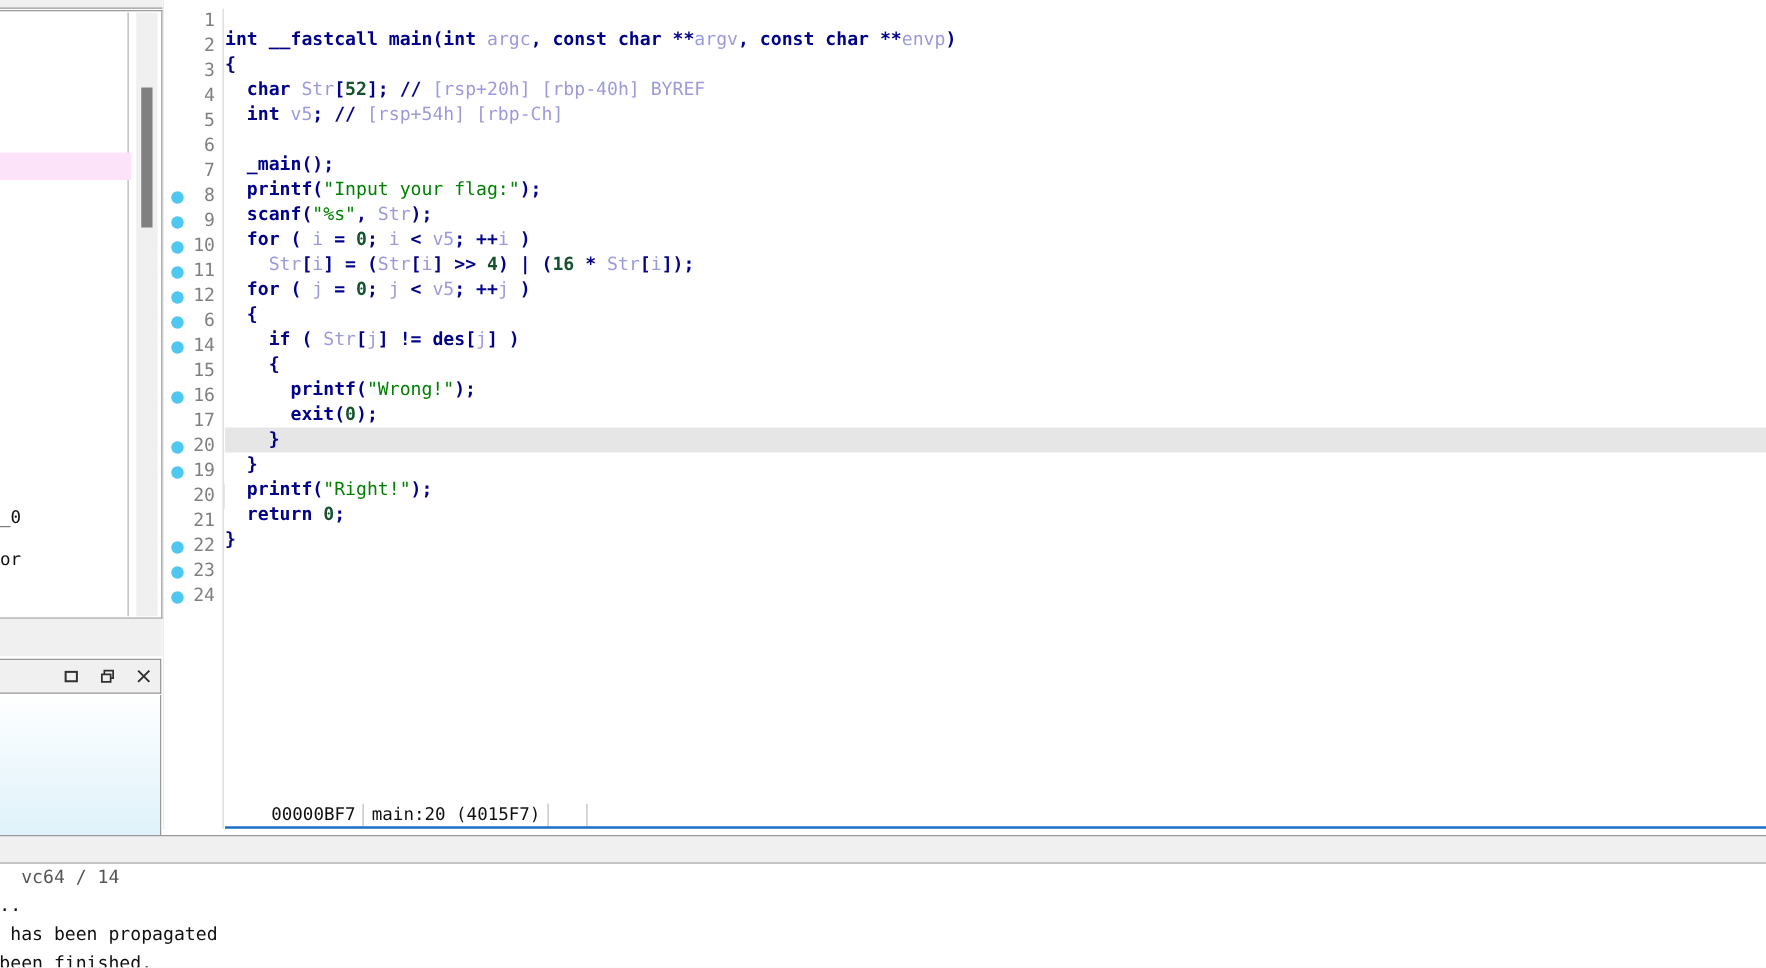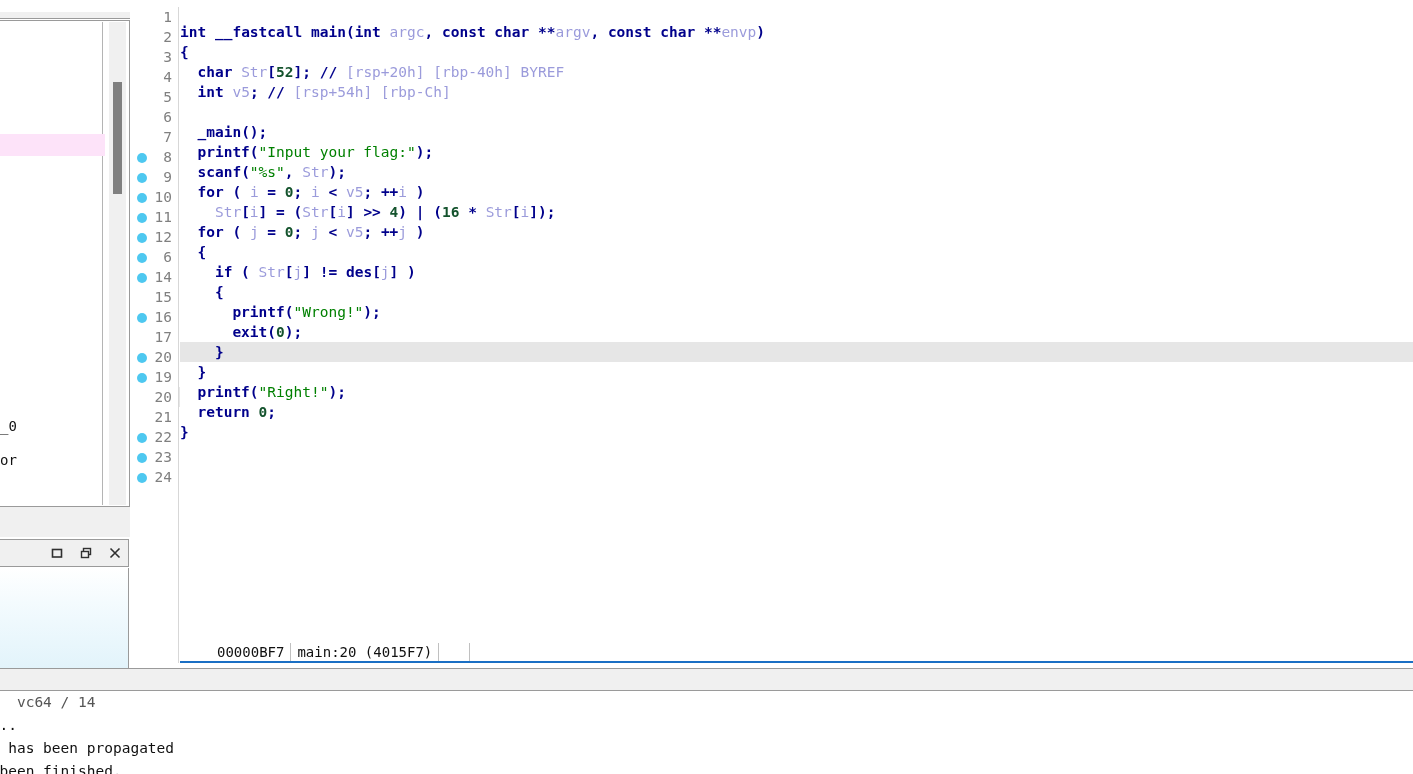--- a/index.html
+++ b/index.html
@@ -11,21 +11,21 @@
     width: 1413px;
     height: 774px;
     overflow: hidden;
     font-family: "DejaVu Sans Mono", monospace;
     position: relative;
   }
 
   
   .left-col {
     position: absolute;
-    left: 0; top: 12px;
+    left: 0; top: 0;
     width: 124px;
     height: 668px;
   }
   .left-panel-top {
     position: absolute;
     left: 0; top: 0;
     width: 130px; height: 7px;
     background: #f0f0f0;
     border-bottom: 1px solid #9a9a9a;
     box-sizing: border-box;

